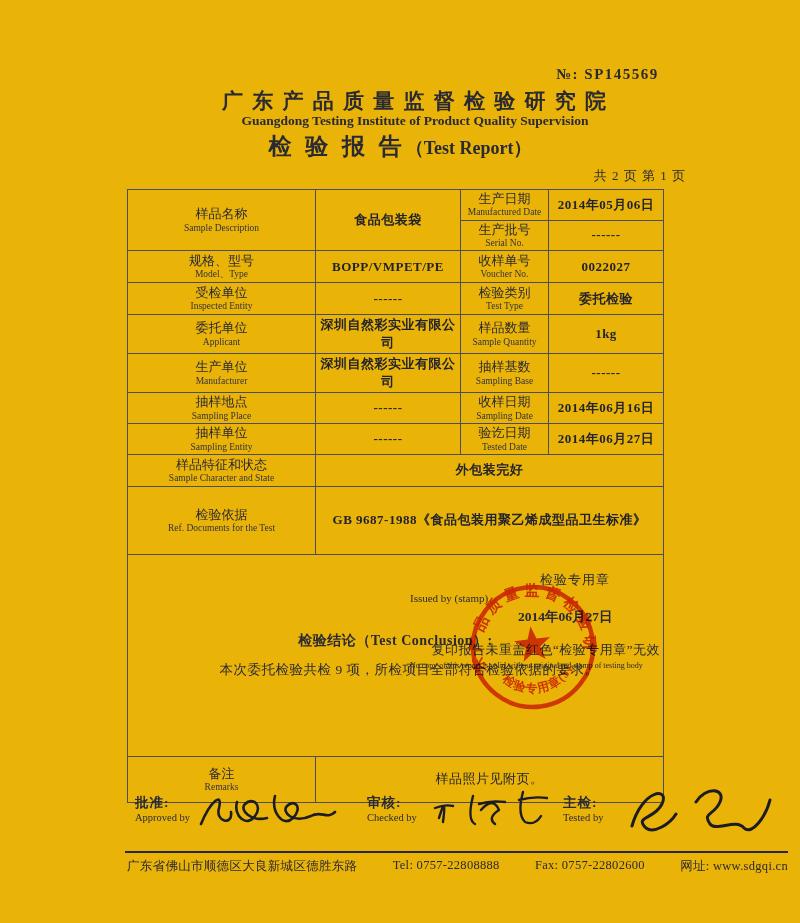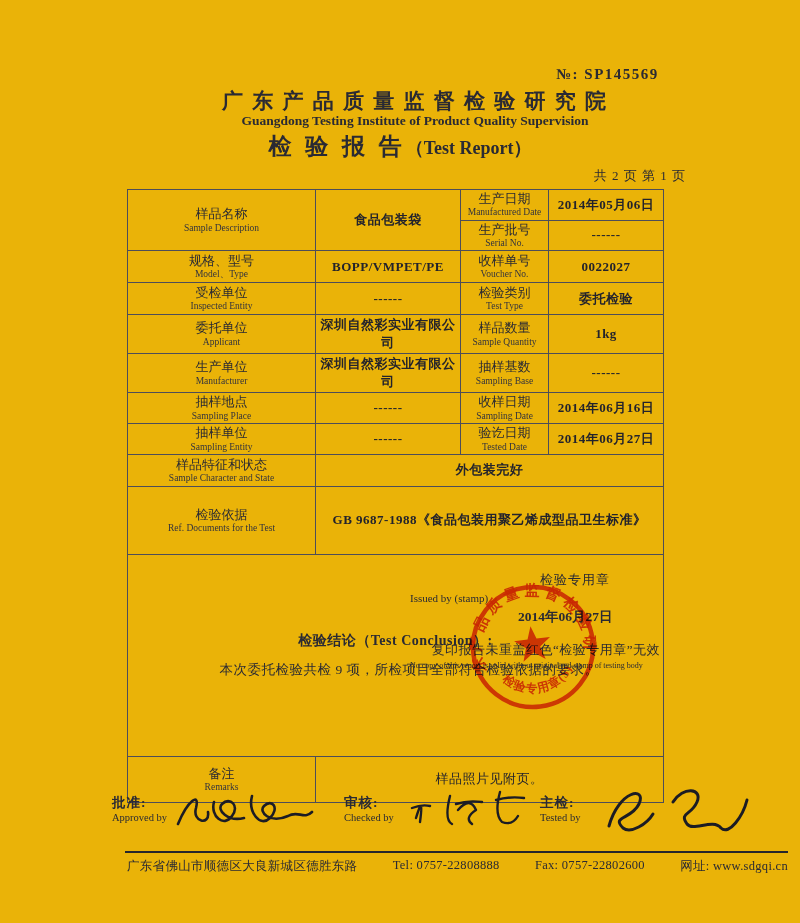--- a/index.html
+++ b/index.html
@@ -30,21 +30,21 @@
   
   .stamp-captions { position:absolute; left:410px; top:571px; width:250px; font-size:13px; }
   .sc-line1 { margin-left:130px; letter-spacing:1px; }
   .sc-line2 { margin-top:3px; font-size:11px; }
   .sc-line3 { margin-left:108px; margin-top:4px; font-size:13.5px; font-weight:bold; }
   .sc-line4 { text-align:right; margin-top:15px; letter-spacing:.5px; }
   .sc-line5 { text-align:left; margin-top:2px; font-size:8px; }
   
   .stamp { position:absolute; left:467px; top:581px; width:132px; height:132px; transform:rotate(-7deg); mix-blend-mode:multiply; opacity:.92; }
   
-  .sigs { position:absolute; top:794px; left:112px; width:662px; height:62px; }
+  .sigs { position:absolute; top:794px; left:135px; width:662px; height:62px; }
   .sig-group { position:absolute; top:0; }
   .sig-label .cn { font-size:13.5px; font-weight:bold; letter-spacing:1px; }
   .sig-label .en { font-size:10.5px; }
   .sig-g1 { left:0; }  .sig-g2 { left:232px; } .sig-g3 { left:428px; }
   .sig-svg { position:absolute; }
   .sig-g1 .sig-svg { left:58px; top:-12px; }
   .sig-g2 .sig-svg { left:62px; top:-10px; }
   .sig-g3 .sig-svg { left:55px; top:-18px; }
   
   .footer-rule { position:absolute; top:851px; left:125px; width:663px; height:2px; background:#26262c; }

